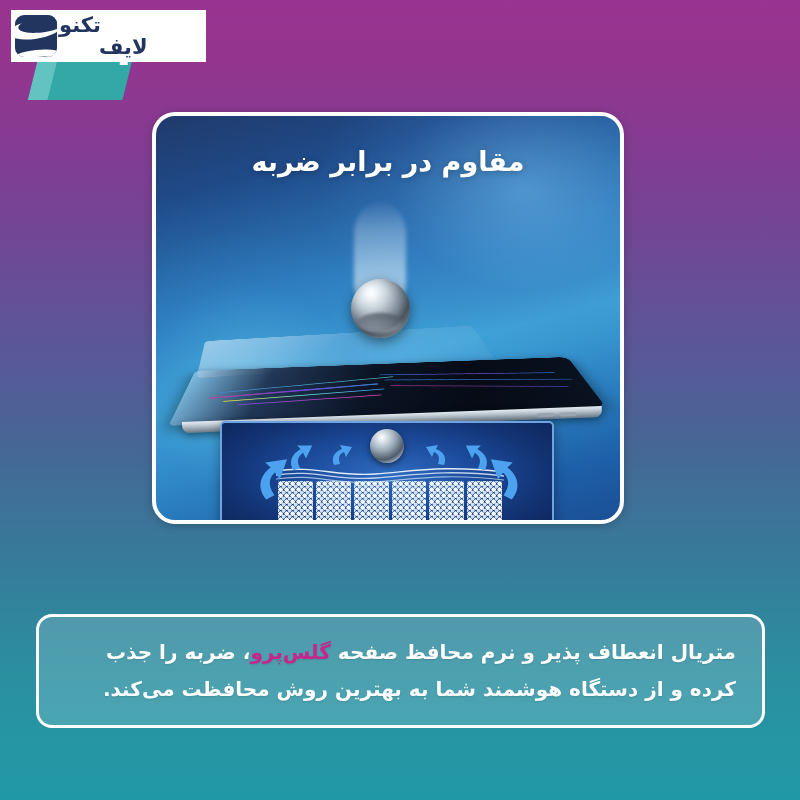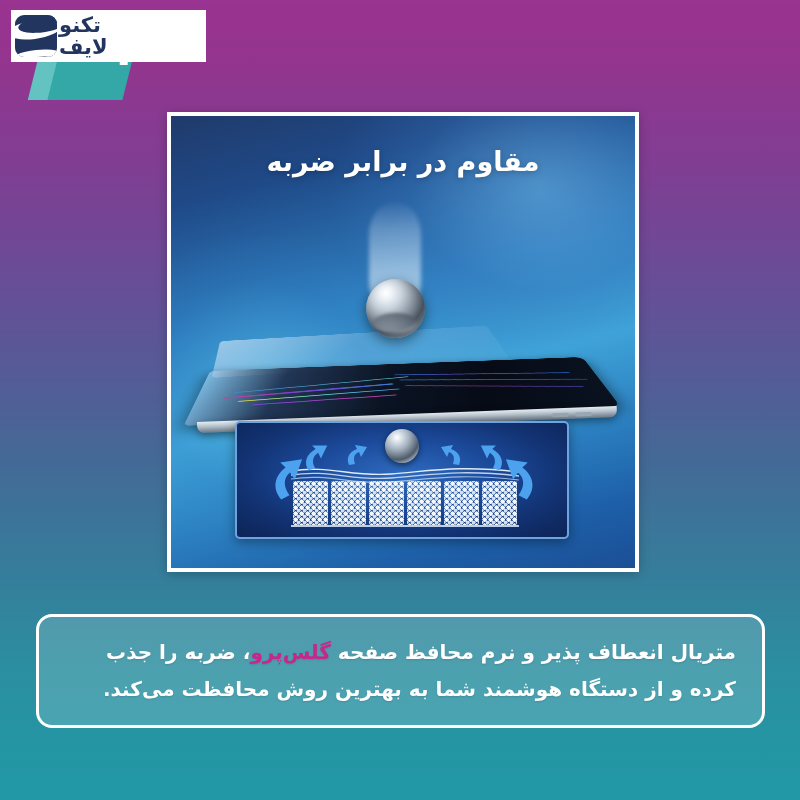--- a/index.html
+++ b/index.html
@@ -146,29 +146,30 @@
     font-weight: 700;
     color: #21355f;
     direction: rtl;
   }
   .logo-word-bottom {
     font-size: 21px;
     font-weight: 700;
     color: #21355f;
     direction: rtl;
     margin-top: 1px;
+    margin-left: 40px;
   }
 
   
   .product-panel {
     position: absolute;
-    left: 167px; top: 112px;
+    left: 152px; top: 112px;
     width: 472px;
-    height: 460px;
-    border-radius: 0;
+    height: 412px;
+    border-radius: 23px;
     border: 4px solid #ffffff;
     overflow: hidden;
     background: linear-gradient(165deg,
       #203a6b 0%,
       #1f4a88 16%,
       #2f7fc0 40%,
       #3fa3d8 58%,
       #2b7fc0 74%,
       #1d5fa8 88%,
       #1b4f95 100%);

